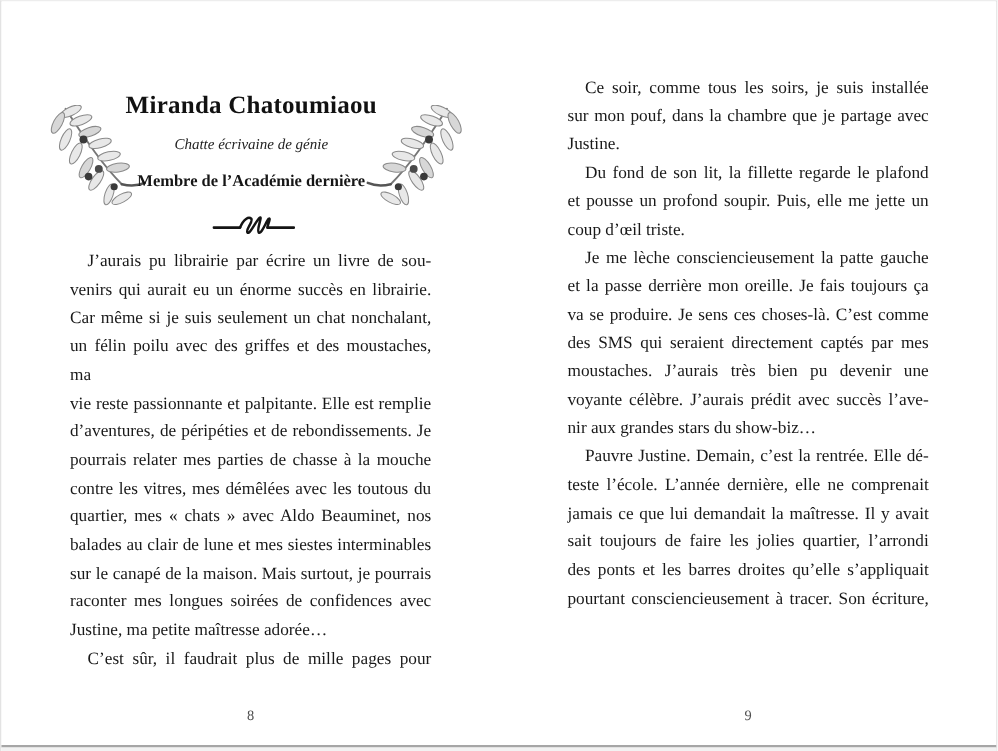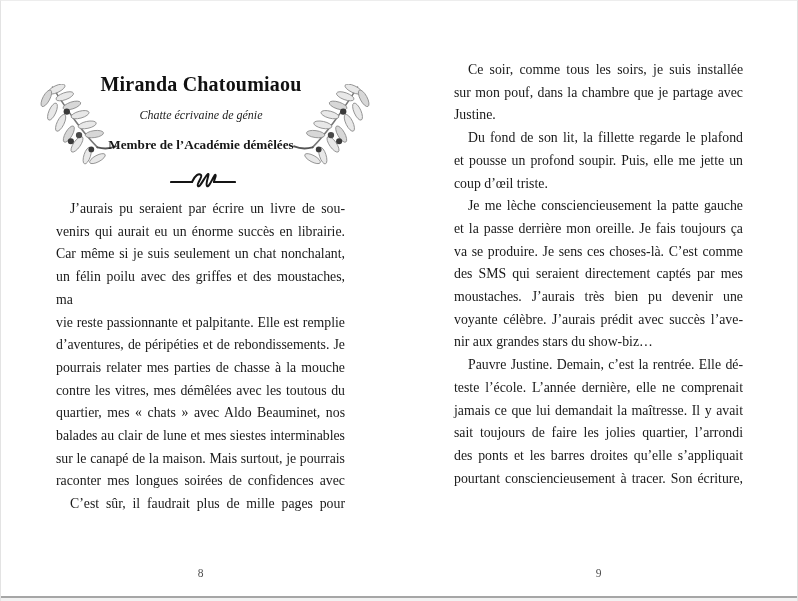--- a/index.html
+++ b/index.html
@@ -101,43 +101,44 @@
       <g fill="#3a3a3a">
         <circle cx="29" cy="27" r="3.1"></circle>
         <circle cx="41" cy="50" r="3.1" fill="#4a4a4a"></circle>
         <circle cx="33" cy="56" r="3.0"></circle>
         <circle cx="53" cy="64" r="2.8"></circle>
       </g>
     </svg>
 
     <div class="abs hdr-title">Miranda Chatoumiaou</div>
     <div class="abs hdr-sub">Chatte écrivaine de génie</div>
-    <div class="abs hdr-aff">Membre de l’Académie démêlées</div>
+    <div class="abs hdr-aff">Membre de l’Académie dernière</div>
 
     <svg class="abs ornament" viewBox="0 0 66 18">
       <g fill="none" stroke="#141414" stroke-linecap="round">
         <path d="M1,10 H22" stroke-width="2.2"></path>
         <path d="M22,10 C25,3 29,1 31,3 C33,5 26,12 28,14 C30,16 35,4 38,2 C40,1 35,12 37,14 C39,16 43,5 45,3 C47,2 44,8 44,10" stroke-width="2"></path>
         <path d="M44,10 H65" stroke-width="2.2"></path>
       </g>
     </svg>
 
     <div class="abs page-body body-left">
-        <div class="tl jst ind">J’aurais pu seraient par écrire un livre de sou-</div>
+        <div class="tl jst ind">J’aurais pu librairie par écrire un livre de sou-</div>
         <div class="tl jst">venirs qui aurait eu un énorme succès en librairie.</div>
         <div class="tl jst">Car même si je suis seulement un chat nonchalant,</div>
         <div class="tl jst">un félin poilu avec des griffes et des moustaches, ma</div>
         <div class="tl jst">vie reste passionnante et palpitante. Elle est remplie</div>
         <div class="tl jst">d’aventures, de péripéties et de rebondissements. Je</div>
         <div class="tl jst">pourrais relater mes parties de chasse à la mouche</div>
         <div class="tl jst">contre les vitres, mes démêlées avec les toutous du</div>
         <div class="tl jst">quartier, mes «&nbsp;chats&nbsp;» avec Aldo Beauminet, nos</div>
         <div class="tl jst">balades au clair de lune et mes siestes interminables</div>
         <div class="tl jst">sur le canapé de la maison. Mais surtout, je pourrais</div>
         <div class="tl jst">raconter mes longues soirées de confidences avec</div>
+        <div class="tl lst">Justine, ma petite maîtresse adorée…</div>
         <div class="tl jst ind">C’est sûr, il faudrait plus de mille pages pour</div>
       </div>
 
     <div class="abs folio folio-left">8</div>
   </div>
 
   <div>
     <div class="abs page-body body-right">
         <div class="tl jst ind">Ce soir, comme tous les soirs, je suis installée</div>
         <div class="tl jst">sur mon pouf, dans la chambre que je partage avec</div>

